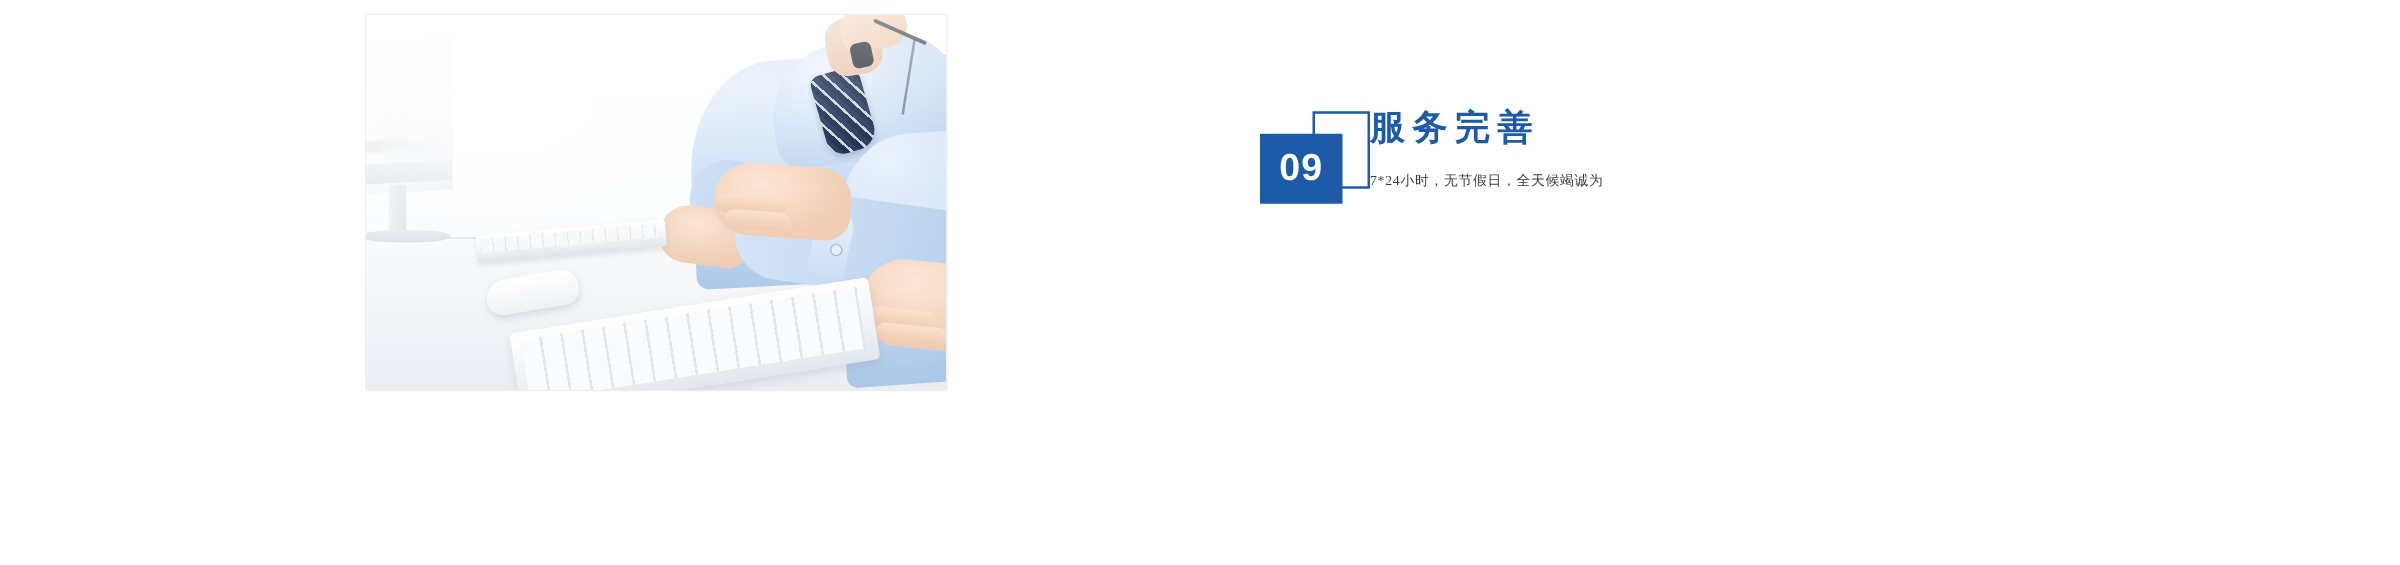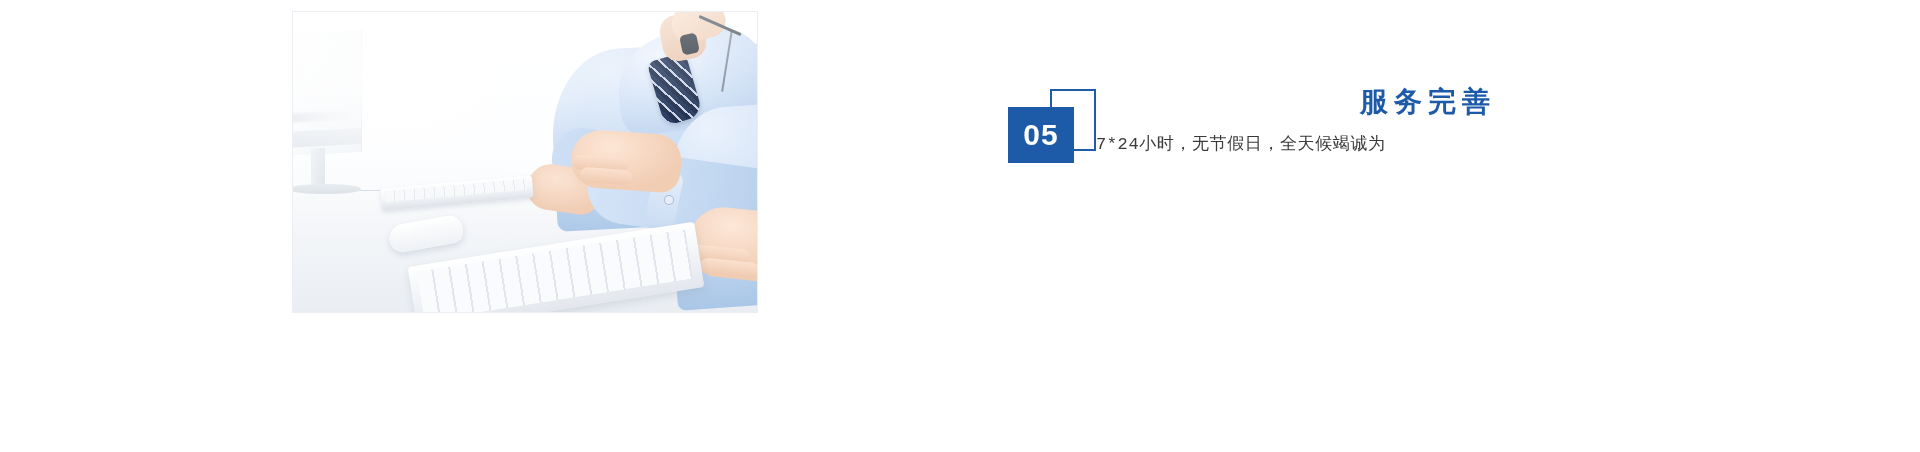--- a/index.html
+++ b/index.html
@@ -372,29 +372,28 @@
   }
   .heading {
     color: #1d5aa8;
     font-size: 28px;
     font-weight: 700;
     letter-spacing: 6px;
     line-height: 1.15;
     margin: 0 0 14px 0;
     font-family: "DejaVu Sans", "Liberation Sans", sans-serif;
     white-space: nowrap;
-    text-align: right;
   }
   .body-text {
     color: #3a3a3a;
-    font-size: 17px;
+    font-size: 11px;
     line-height: 26px;
     letter-spacing: 0.6px;
     margin: 0;
-    font-family: Liberation Mono, monospace;
+    font-family: Liberation Serif, serif;
     width: 392px;
   }
   .body-line { display: block; white-space: nowrap; }
 </style>
 </head>
 <body>
 
 <div id="page">
 
   <div class="photo-card">
@@ -444,21 +443,21 @@
 
       <div class="photo-wash"></div>
     </div>
   </div>
 
   <div class="content">
 
     <div class="badge">
       <div class="badge-outline"></div>
       <div class="badge-fill">
-        <span class="badge-number">05</span>
+        <span class="badge-number">09</span>
       </div>
     </div>
 
     <div class="text-col">
       <h2 class="heading">服务完善</h2>
       <p class="body-text">
         <span class="body-line">7*24小时，无节假日，全天候竭诚为</span>
       </p>
     </div>
 

